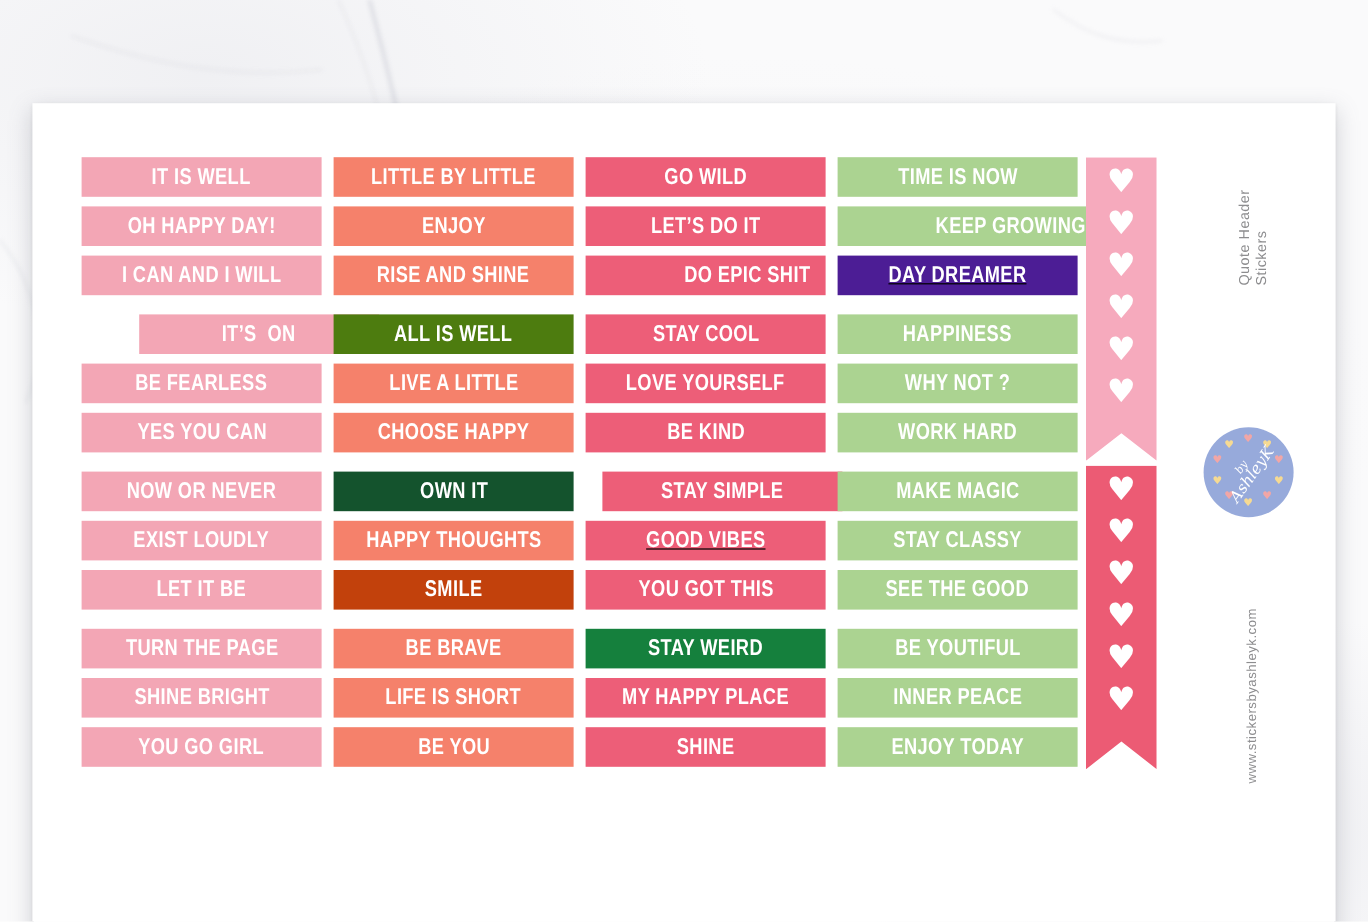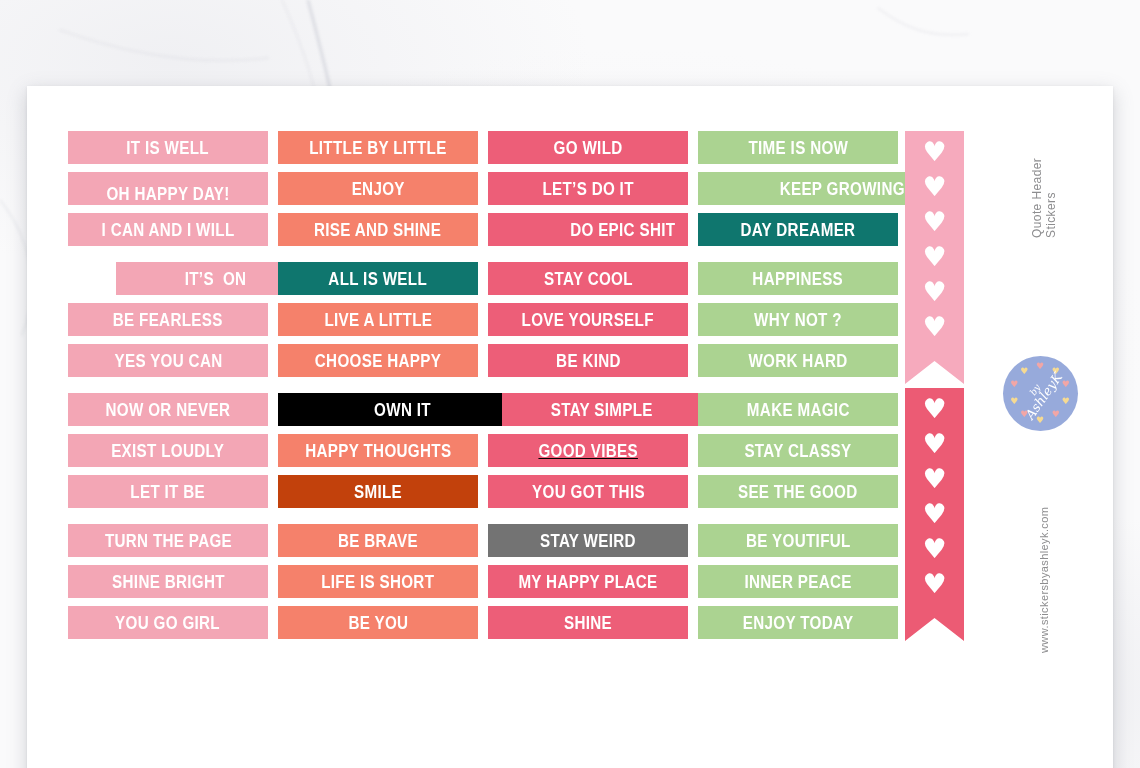--- a/index.html
+++ b/index.html
@@ -95,50 +95,50 @@
         </div>
         <div class="strip" style="background: rgb(245, 129, 107);">
           <span class="strip-label">LITTLE BY LITTLE</span>
         </div>
         <div class="strip" style="background: rgb(237, 94, 120);">
           <span class="strip-label">GO WILD</span>
         </div>
         <div class="strip" style="background: rgb(171, 211, 145);">
           <span class="strip-label">TIME IS NOW</span>
         </div>
-        <div class="strip" style="background: rgb(243, 166, 181); align-items: flex-end;">
+        <div class="strip" style="background: rgb(243, 166, 181);">
           <span class="strip-label">OH HAPPY DAY!</span>
         </div>
         <div class="strip" style="background: rgb(245, 129, 107);">
           <span class="strip-label">ENJOY</span>
         </div>
         <div class="strip" style="background: rgb(237, 94, 120);">
           <span class="strip-label">LET’S DO IT</span>
         </div>
         <div class="strip" style="background: rgb(171, 211, 145); padding-left: 44px;">
           <span class="strip-label">KEEP GROWING</span>
         </div>
         <div class="strip" style="background: rgb(243, 166, 181);">
           <span class="strip-label">I CAN AND I WILL</span>
         </div>
         <div class="strip" style="background: rgb(245, 129, 107);">
           <span class="strip-label">RISE AND SHINE</span>
         </div>
         <div class="strip" style="background: rgb(237, 94, 120); justify-content: flex-end;">
           <span class="strip-label">DO EPIC SHIT</span>
         </div>
-        <div class="strip" style="background: #0f766e;">
+        <div class="strip" style="background: #4c1d95; text-decoration: underline;">
           <span class="strip-label">DAY DREAMER</span>
         </div>
       </div>
       <div class="group">
         <div class="strip" style="background: rgb(243, 166, 181); margin-left: 48px;">
           <span class="strip-label">IT’S  ON</span>
         </div>
-        <div class="strip" style="background: #0f766e;">
+        <div class="strip" style="background: #4d7c0f;">
           <span class="strip-label">ALL IS WELL</span>
         </div>
         <div class="strip" style="background: rgb(237, 94, 120);">
           <span class="strip-label">STAY COOL</span>
         </div>
         <div class="strip" style="background: rgb(171, 211, 145);">
           <span class="strip-label">HAPPINESS</span>
         </div>
         <div class="strip" style="background: rgb(243, 166, 181);">
           <span class="strip-label">BE FEARLESS</span>
@@ -162,21 +162,21 @@
           <span class="strip-label">BE KIND</span>
         </div>
         <div class="strip" style="background: rgb(171, 211, 145);">
           <span class="strip-label">WORK HARD</span>
         </div>
       </div>
       <div class="group">
         <div class="strip" style="background: rgb(243, 166, 181);">
           <span class="strip-label">NOW OR NEVER</span>
         </div>
-        <div class="strip" style="background: #000000; padding-left: 24px;">
+        <div class="strip" style="background: #14532d;">
           <span class="strip-label">OWN IT</span>
         </div>
         <div class="strip" style="background: rgb(237, 94, 120); margin-left: 14px;">
           <span class="strip-label">STAY SIMPLE</span>
         </div>
         <div class="strip" style="background: rgb(171, 211, 145);">
           <span class="strip-label">MAKE MAGIC</span>
         </div>
         <div class="strip" style="background: rgb(243, 166, 181);">
           <span class="strip-label">EXIST LOUDLY</span>
@@ -203,21 +203,21 @@
           <span class="strip-label">SEE THE GOOD</span>
         </div>
       </div>
       <div class="group">
         <div class="strip" style="background: rgb(243, 166, 181);">
           <span class="strip-label">TURN THE PAGE</span>
         </div>
         <div class="strip" style="background: rgb(245, 129, 107);">
           <span class="strip-label">BE BRAVE</span>
         </div>
-        <div class="strip" style="background: #737373;">
+        <div class="strip" style="background: #15803d;">
           <span class="strip-label">STAY WEIRD</span>
         </div>
         <div class="strip" style="background: rgb(171, 211, 145);">
           <span class="strip-label">BE YOUTIFUL</span>
         </div>
         <div class="strip" style="background: rgb(243, 166, 181);">
           <span class="strip-label">SHINE BRIGHT</span>
         </div>
         <div class="strip" style="background: rgb(245, 129, 107);">
           <span class="strip-label">LIFE IS SHORT</span>

